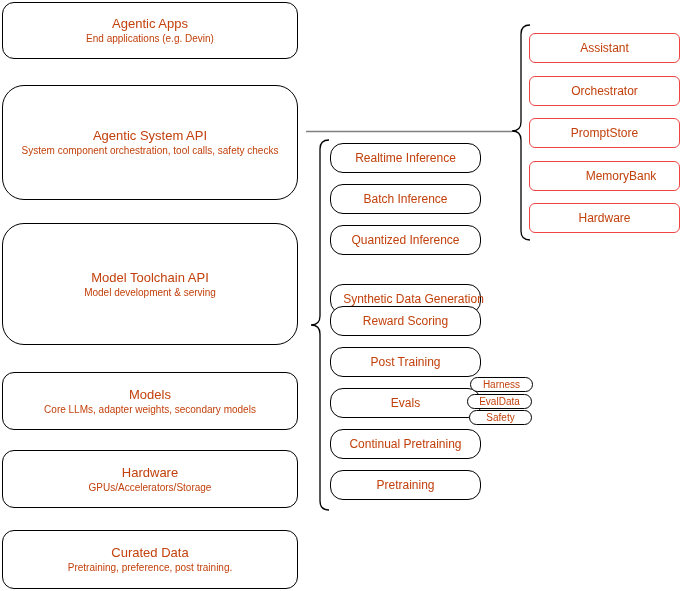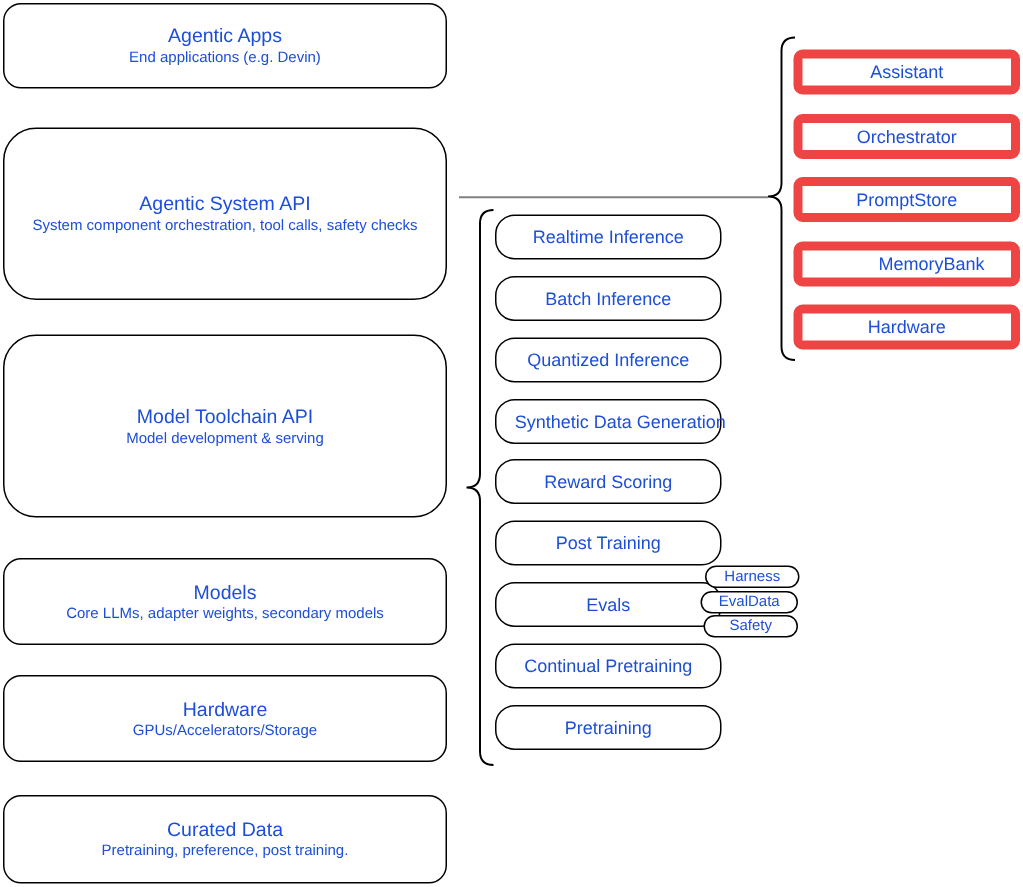--- a/index.html
+++ b/index.html
@@ -1,39 +1,39 @@
 <!DOCTYPE html>
 <html><head>
 <meta charset="utf-8">
 <style>
   html,body{margin:0;padding:0;background:#fff;}
   .canvas{
     position:relative;width:682px;height:591px;background:#fff;
-    font-family:"Liberation Sans",sans-serif;color:#1d4ed8;overflow:hidden;
+    font-family:"Liberation Sans",sans-serif;color:#c2410c;overflow:hidden;
   }
   svg.layer{position:absolute;left:0;top:0;width:682px;height:591px;}
   .node{
     position:absolute;left:2px;width:296px;box-sizing:border-box;
     border:1px solid #000;background:#fff;
     display:flex;flex-direction:column;align-items:center;justify-content:center;
     text-align:center;
   }
   .node .title{font-size:13px;line-height:17px;}
   .node .subtitle{font-size:10px;line-height:14px;}
   .r-sm{border-radius:12px;}
   .r-lg{border-radius:22px;}
   .mbox{
     position:absolute;left:330px;width:151px;height:30px;box-sizing:border-box;
     border:1px solid #000;border-radius:13px;background:#fff;
     display:flex;align-items:center;justify-content:center;
     font-size:12px;text-align:center;white-space:nowrap;
   }
   .rbox{
     position:absolute;left:529px;width:151px;height:30px;box-sizing:border-box;
-    border:6px solid #ef4444;border-radius:6px;background:#fff;
+    border:1px solid #ef4444;border-radius:6px;background:#fff;
     display:flex;align-items:center;justify-content:center;
     font-size:12px;text-align:center;
   }
   .pill{
     position:absolute;height:15px;box-sizing:border-box;
     border:1px solid #000;border-radius:8px;background:#fff;
     display:flex;align-items:center;justify-content:center;
     font-size:10px;white-space:nowrap;
   }
 </style>
@@ -75,21 +75,21 @@
 
   <div class="mbox" style="top:143px;">
     <span>Realtime Inference</span>
   </div>
   <div class="mbox" style="top:184px;">
     <span>Batch Inference</span>
   </div>
   <div class="mbox" style="top:225px;">
     <span>Quantized Inference</span>
   </div>
-  <div class="mbox" style="top:266px;padding-left:16px;">
+  <div class="mbox" style="top:284px;padding-left:16px;">
     <span>Synthetic Data Generation</span>
   </div>
   <div class="mbox" style="top:306px;">
     <span>Reward Scoring</span>
   </div>
   <div class="mbox" style="top:347px;">
     <span>Post Training</span>
   </div>
   <div class="mbox" style="top:388px;">
     <span>Evals</span>

